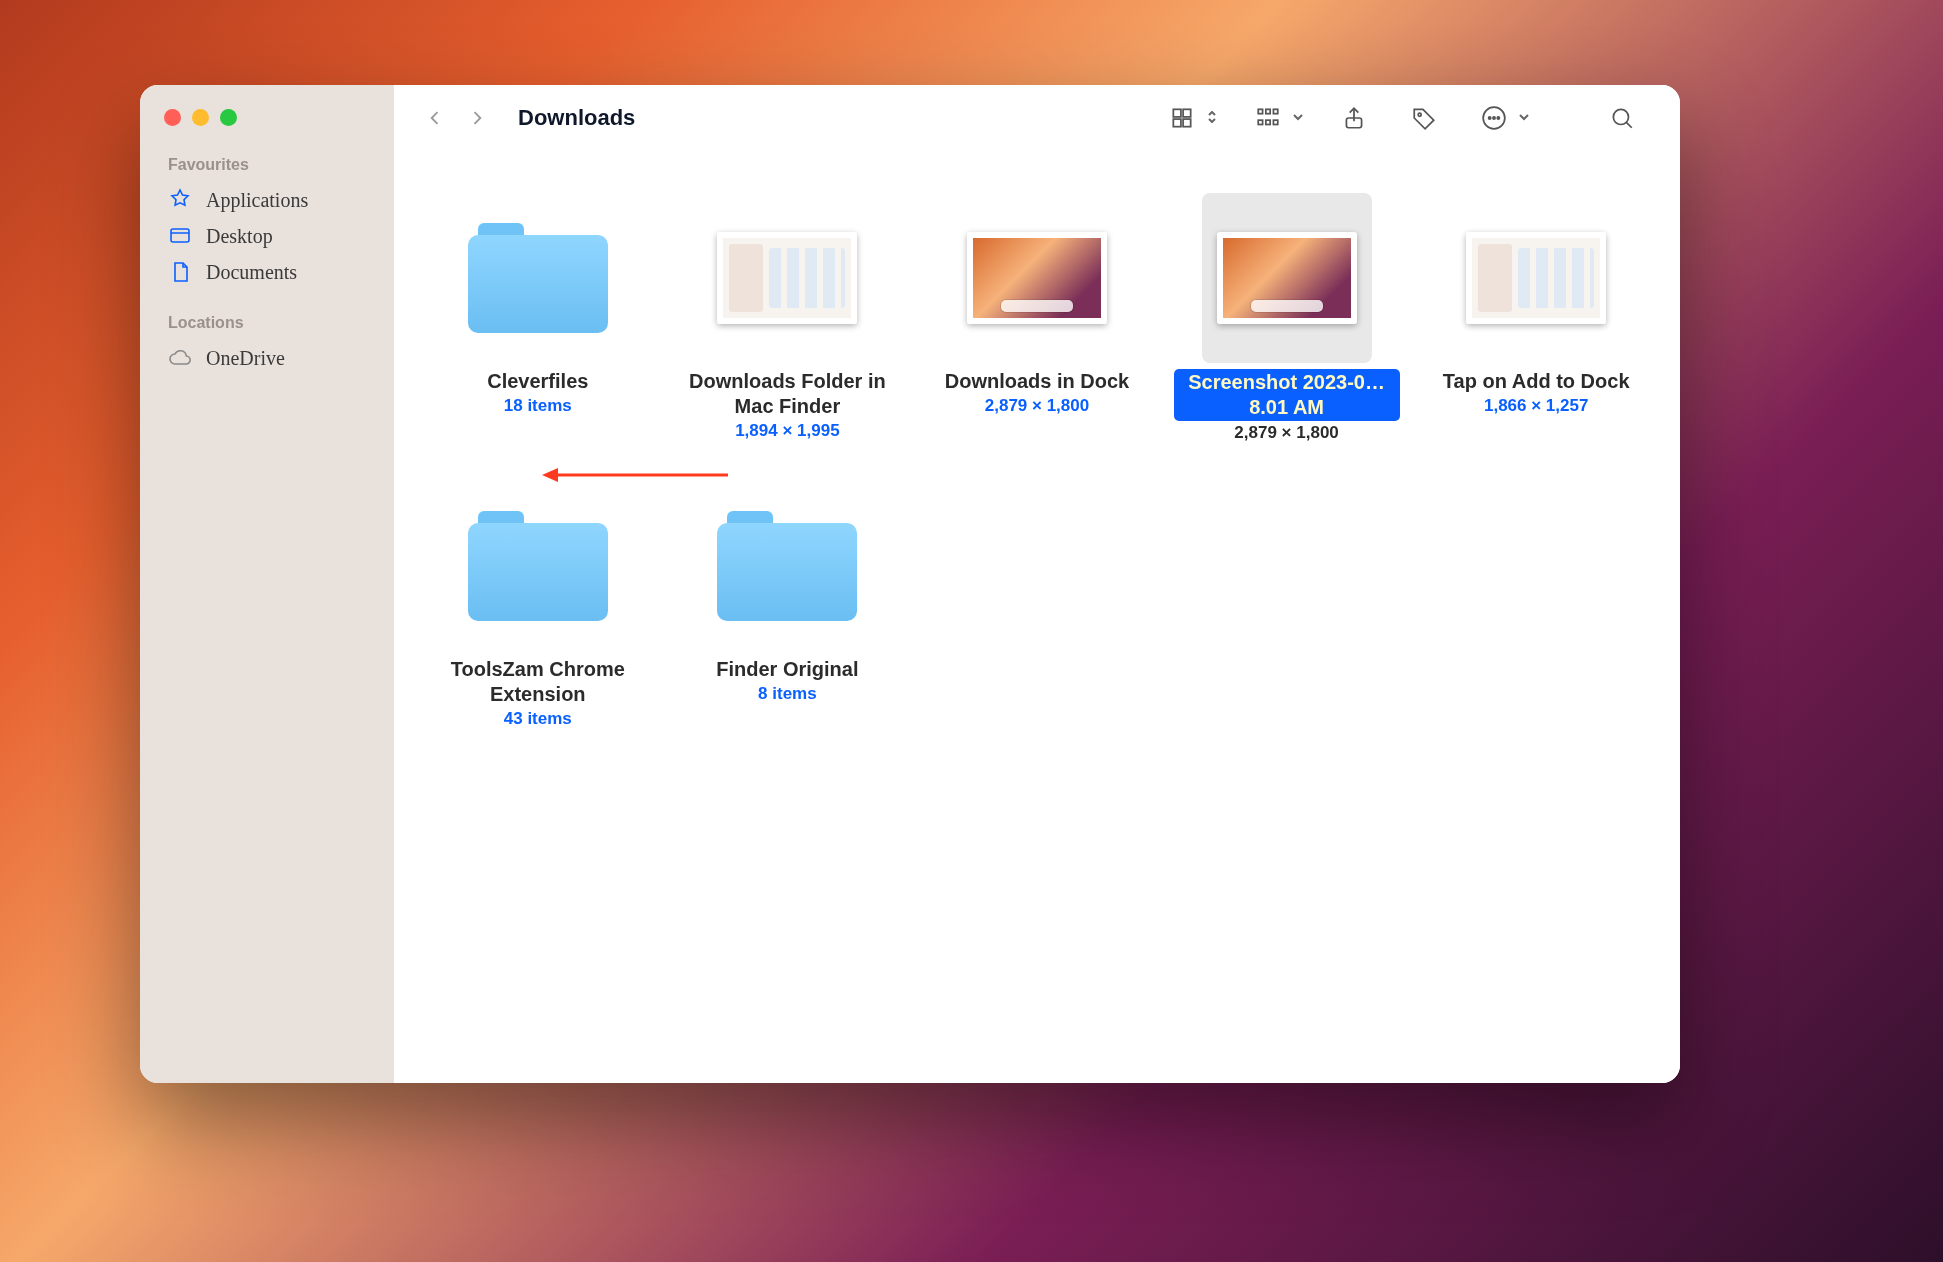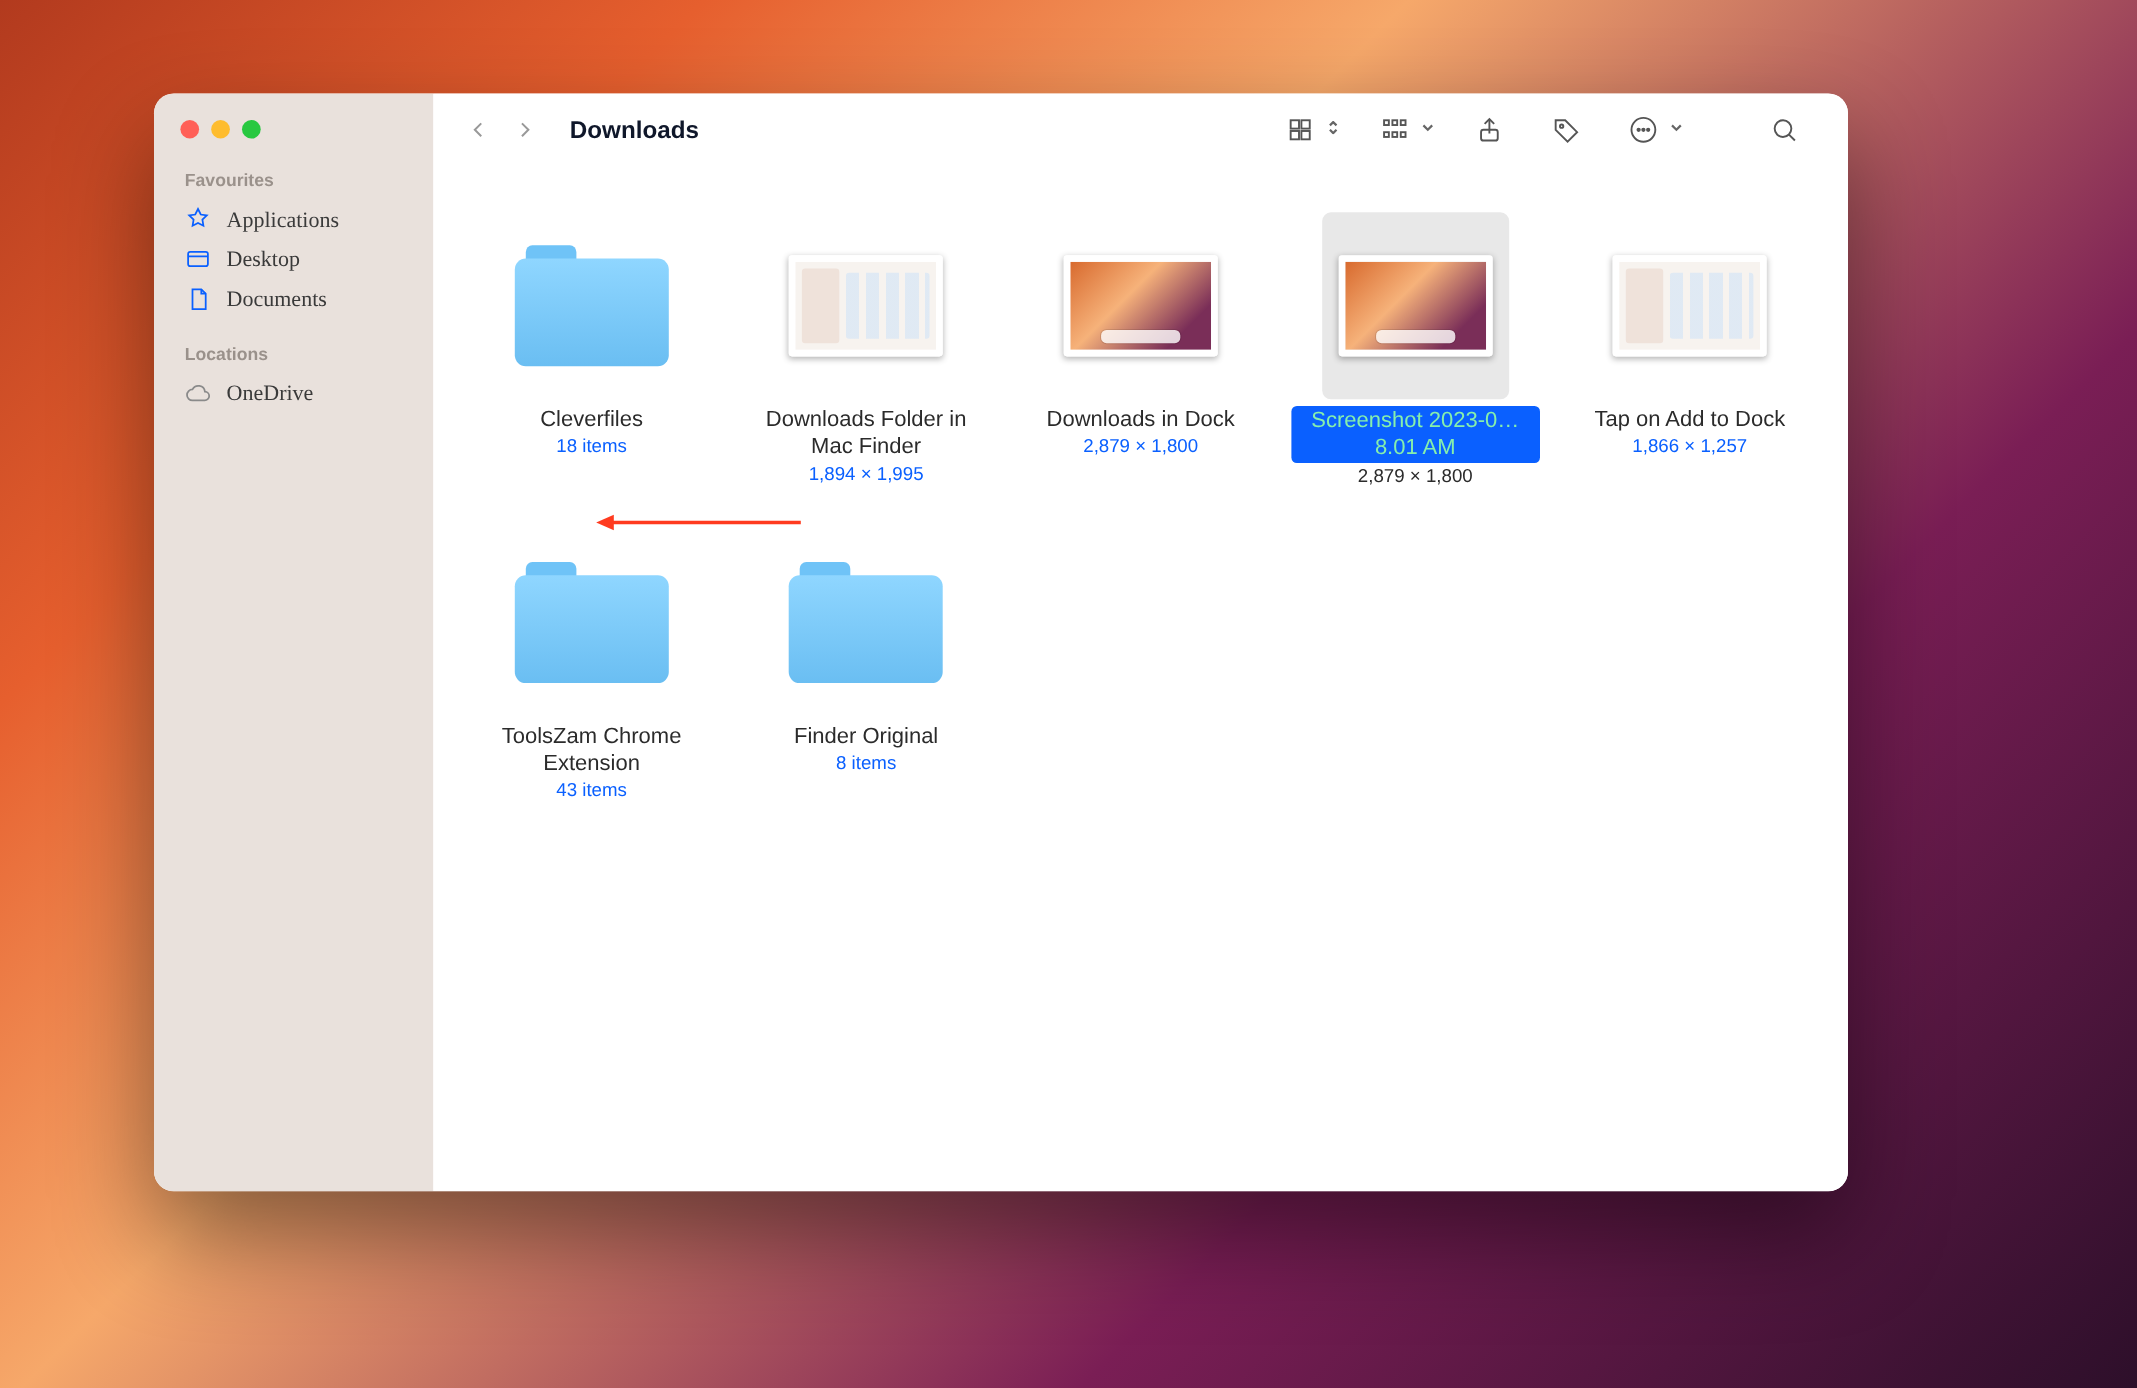--- a/index.html
+++ b/index.html
@@ -56,40 +56,40 @@
   .nav-btn{width:34px;height:34px;display:flex;align-items:center;justify-content:center;border-radius:6px;}
   .nav-btn svg{width:20px;height:20px;stroke:#999;stroke-width:2.2;fill:none;}
   .title{font-size:22px;font-weight:700;color:#0f172a;margin-left:16px;}
   .tb-spacer{flex:1;}
   .tb-icon{width:44px;height:44px;display:flex;align-items:center;justify-content:center;border-radius:8px;color:#555;}
   .tb-icon svg{width:26px;height:26px;stroke:#555;fill:none;stroke-width:1.6;}
   .tb-group{display:flex;align-items:center;gap:2px;margin-left:18px;}
   .chev{width:14px;}
   .chev svg{width:12px;height:12px;stroke:#666;stroke-width:2;fill:none;}
   
-  .content{flex:1;padding:30px 22px;box-sizing:border-box;}
+  .content{flex:1;padding:30px 22px;box-sizing:border-box;font-weight:bold;}
   .grid{display:grid;grid-template-columns:repeat(5,1fr);gap:14px 6px;}
   .cell{
     display:flex;flex-direction:column;align-items:center;
     padding:12px 6px;border-radius:10px;
     width:100%;box-sizing:border-box;
   }
   .iconwrap{width:170px;height:170px;display:flex;align-items:center;justify-content:center;border-radius:8px;}
   .cell.sel .iconwrap{background:#e8e8e8;}
   .folder-icon{width:140px;height:110px;position:relative;}
   .folder-icon .tab{position:absolute;top:0;left:10px;width:46px;height:18px;background:#6fc3f7;border-radius:6px 6px 0 0;}
   .folder-icon .body{position:absolute;top:12px;left:0;right:0;bottom:0;background:linear-gradient(#8fd6ff,#6abef2);border-radius:10px;}
   .thumb{width:140px;height:92px;border:6px solid #fff;box-shadow:0 2px 6px rgba(0,0,0,.3);box-sizing:border-box;border-radius:3px;}
   .thumb.finder{background:linear-gradient(#f7f3ef,#f7f3ef);position:relative;overflow:hidden;}
   .thumb.finder::before{content:"";position:absolute;left:6px;top:6px;width:34px;bottom:6px;background:#efe2da;border-radius:3px;}
   .thumb.finder::after{content:"";position:absolute;left:46px;right:6px;top:10px;bottom:10px;background:repeating-linear-gradient(90deg,#d0e3f7 0 12px,transparent 12px 18px);opacity:.6;border-radius:3px;}
   .thumb.dockv{background:linear-gradient(135deg,#d86a2e 0%,#f6b27a 40%,#7a2e58 80%);position:relative;}
   .thumb.dockv::after{content:"";position:absolute;left:28px;right:28px;bottom:6px;height:12px;background:rgba(255,255,255,.8);border-radius:5px;box-shadow:0 0 0 1px rgba(0,0,0,.1);}
   .flabel{margin-top:6px;font-size:20px;color:#2b2b2b;text-align:center;line-height:1.25;max-width:210px;}
-  .cell.sel .flabel{background:#0a60ff;color:#86efac;border-radius:5px;padding:1px 8px;}
+  .cell.sel .flabel{background:#0a60ff;color:#fef9c3;border-radius:5px;padding:1px 8px;}
   .fsub{margin-top:2px;font-size:17px;color:#0a60ff;text-align:center;}
   .cell.sel .fsub{color:#2b2b2b;}
   
   .arrow{position:absolute;left:400px;top:378px;width:190px;height:24px;pointer-events:none;}
   .arrow svg{width:100%;height:100%;}
 </style>
 </head>
 <body>
 
 <div class="desktop">

